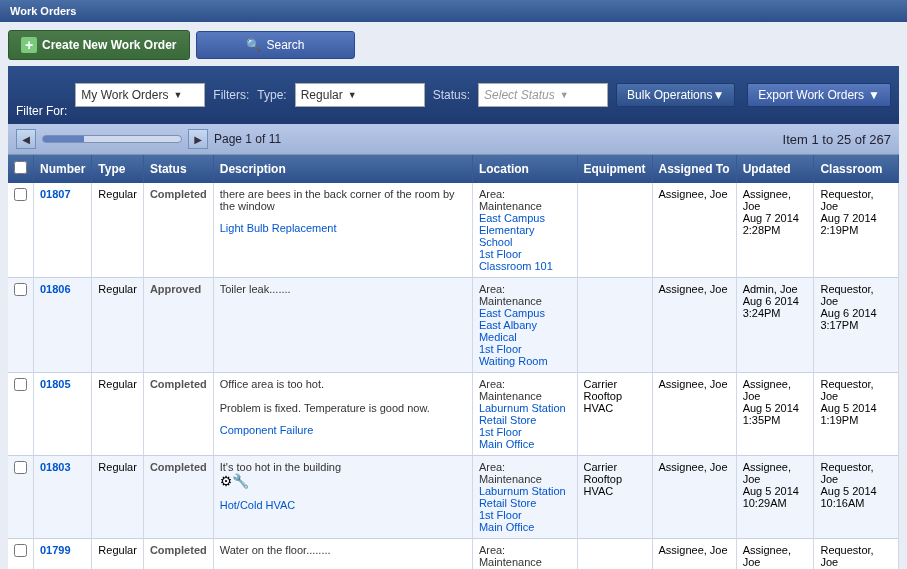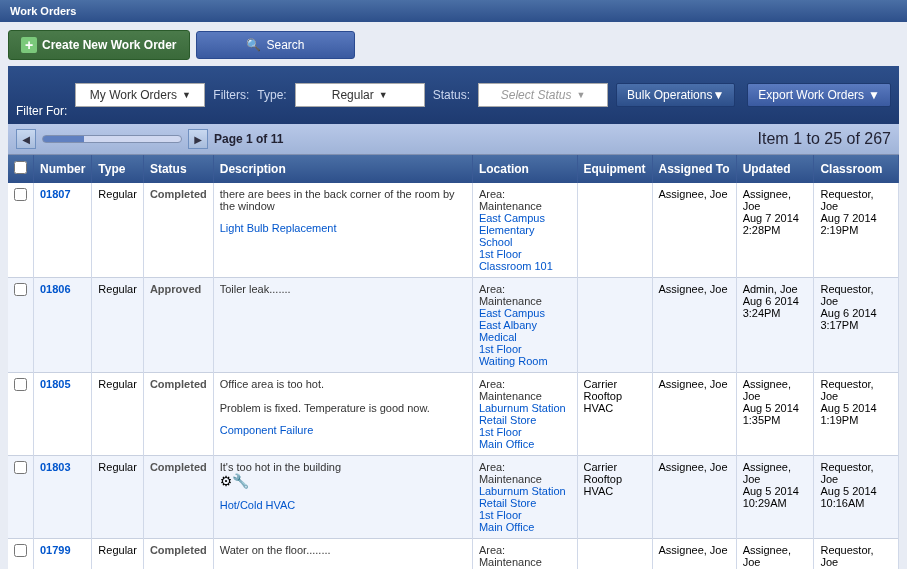--- a/index.html
+++ b/index.html
@@ -86,21 +86,20 @@
       border: 1px solid #aaa;
       padding: 3px 5px;
       font-size: 12px;
       color: #333;
       display: flex;
       align-items: center;
       gap: 3px;
       cursor: pointer;
       min-width: 130px;
       height: 24px;
-      justify-content: center;
     }
 
     .filter-type-label {
       color: #ccd8f0;
       font-size: 12px;
       text-align: center;
     }
 
     .dropdown-btn {
       background: linear-gradient(to bottom, #4a6faa, #2d4f8a);
@@ -157,26 +156,26 @@
       max-width: 140px;
       height: 8px;
       background: linear-gradient(to right, #6080c0 30%, #d0d8f0 30%);
       border: 1px solid #8090b0;
       border-radius: 4px;
     }
 
     .pagination-text {
       font-size: 12px;
       color: #223;
-      font-weight: bold;
+      font-weight: normal;
     }
 
     .pagination-right {
       margin-left: auto;
-      font-size: 16px;
+      font-size: 13px;
       color: #223;
     }
 
     table {
       width: 100%;
       border-collapse: collapse;
       background: white;
     }
 
     thead tr {

